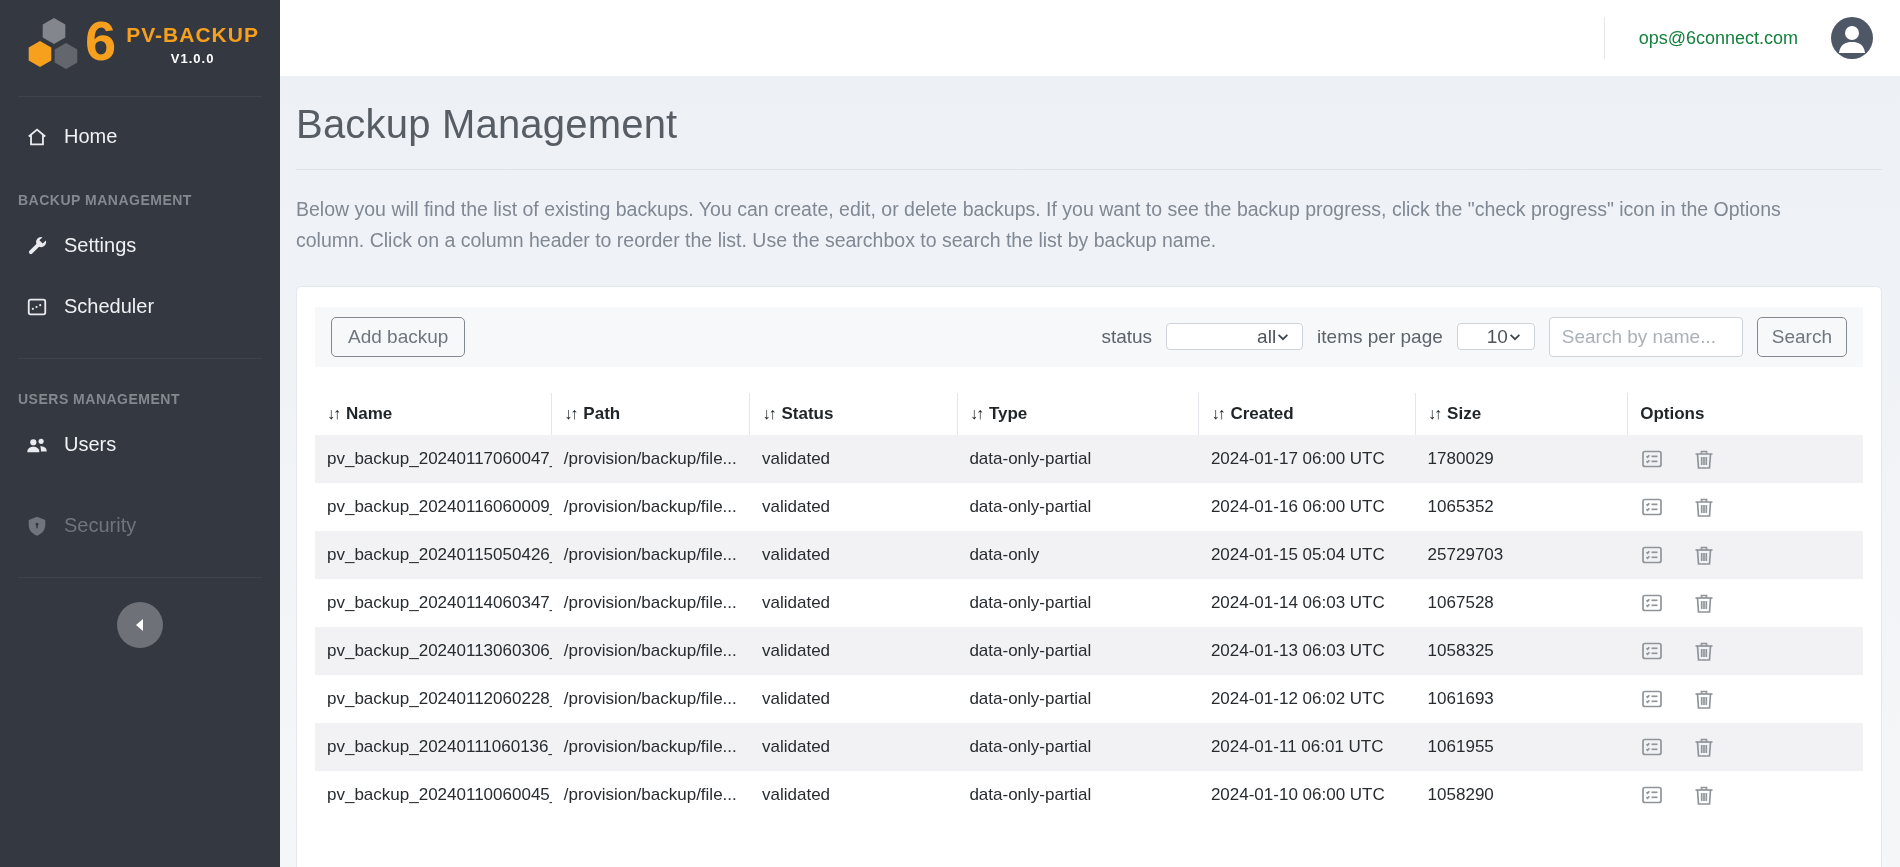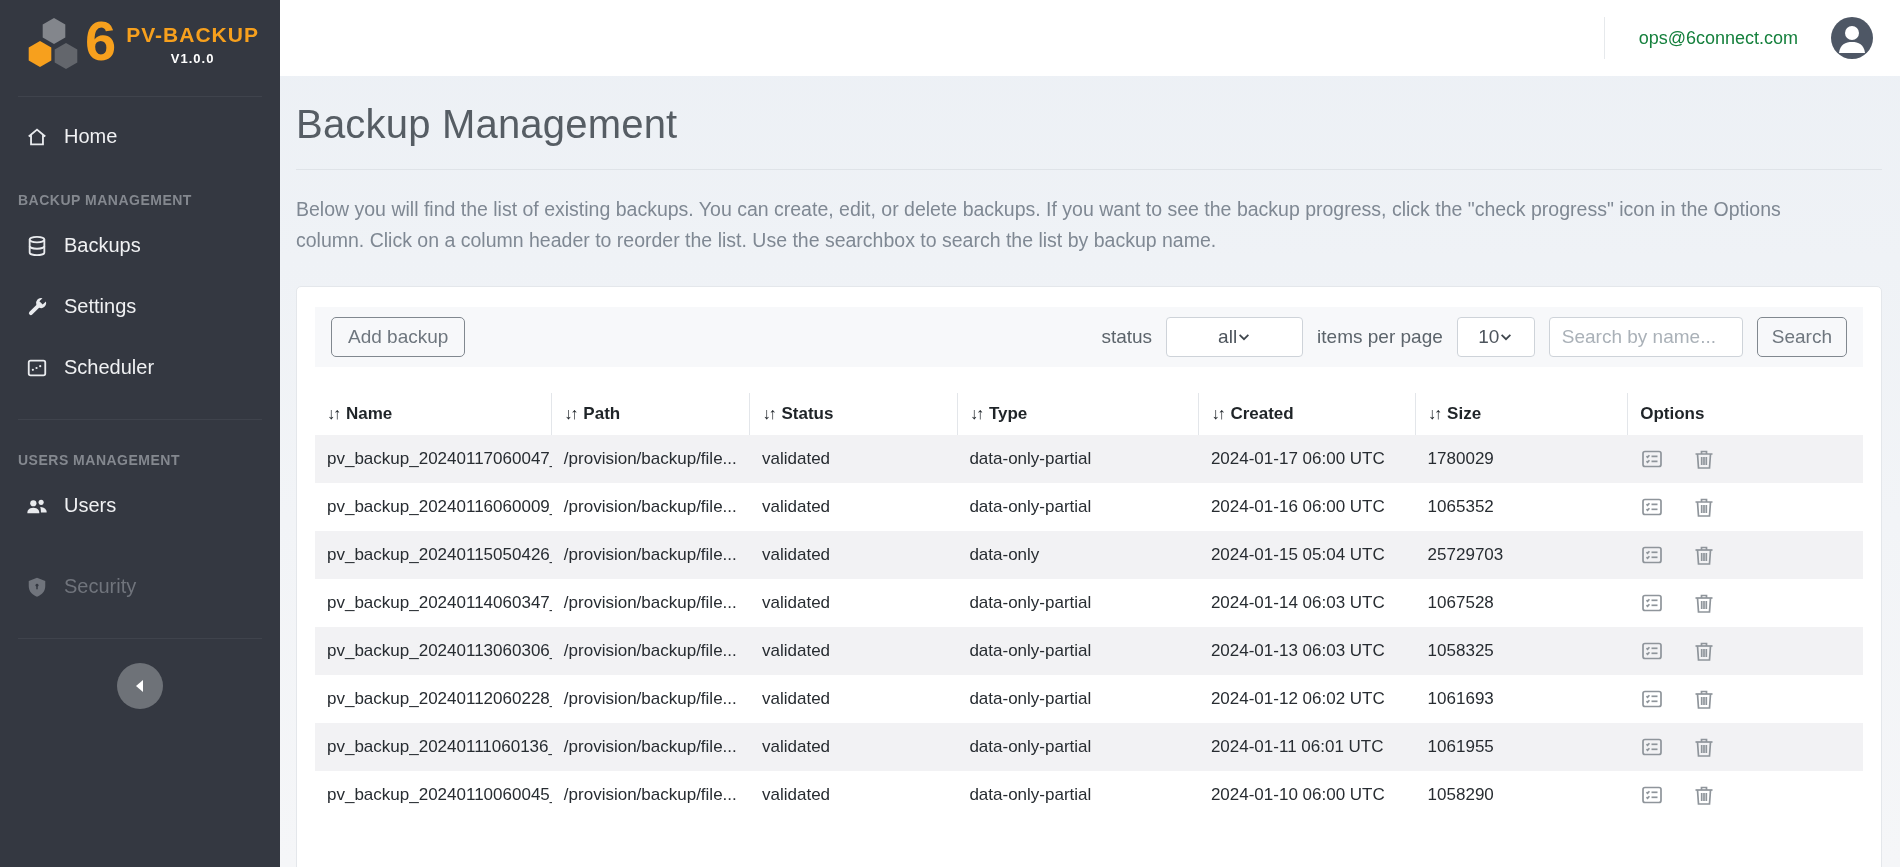--- a/index.html
+++ b/index.html
@@ -47,22 +47,22 @@
   .card-header { padding:17px 20px; font-size:22px; color:#6c737b; background:#fcfcfd;
     border-bottom:1px solid #e7eaee; }
   .card-body { padding:20px 18px; }
 
   .toolbar { background:#f7f8fa; display:flex; align-items:center; justify-content:space-between;
     padding:10px 16px; }
   .btn-outline { background:transparent; border:1px solid #81888f; border-radius:5px;
     color:#6e767e; font-size:19px; padding:8px 16px; cursor:pointer; font-family:inherit; }
   .toolbar-right { display:flex; align-items:center; gap:14px; }
   .tb-label { font-size:19px; color:#5c646b; }
-  .fake-select { background:#ffffff; border:1px solid #ced3d9; border-radius:4px; height:40px;
-    display:flex; align-items:center; justify-content:center; padding:0 12px;
+  .fake-select { background:#ffffff; border:1px solid #ced3d9; border-radius:4px; height:27px;
+    display:flex; align-items:center; justify-content:flex-end; padding:0 12px;
     font-size:19px; color:#4d545c; cursor:pointer; }
   .sel-status { width:137px; }
   .sel-ipp { width:78px; }
   .fake-select svg { width:14px; height:14px; color:#3f464d; }
   .search-input { width:194px; height:40px; border:1px solid #ced3d9; border-radius:4px;
     padding:0 12px; font-size:19px; color:#4d545c; font-family:inherit; background:#fff; }
   .search-input::placeholder { color:#aab1b8; }
   .btn-search { height:40px; padding:0 14px; }
 
   table { width:100%; border-collapse:collapse; table-layout:fixed; margin-top:26px; }
@@ -103,28 +103,20 @@
 
     <div class="nav-item" style="margin-top:0;">
       <svg class="ni" viewBox="0 0 24 24" fill="none" stroke="currentColor" stroke-width="2">
           <path d="M3 11.5 L12 4 L21 11.5 M5.5 10 V20 H18.5 V10"></path>
         </svg>
       <span>Home</span>
     </div>
 
     <div class="section-label">BACKUP MANAGEMENT</div>
 
-    <div class="nav-item">
-      <svg class="ni" viewBox="0 0 24 24" fill="none" stroke="currentColor" stroke-width="2">
-          <ellipse cx="12" cy="5" rx="8" ry="3"></ellipse>
-          <path d="M4 5 V12 C4 13.7 7.6 15 12 15 C16.4 15 20 13.7 20 12 V5"></path>
-          <path d="M4 12 V19 C4 20.7 7.6 22 12 22 C16.4 22 20 20.7 20 19 V12"></path>
-        </svg>
-      <span>Backups</span>
-    </div>
 
     <div class="nav-item">
       <svg class="ni" viewBox="0 0 24 24" fill="currentColor">
           <path d="M21.7 6.1a5.5 5.5 0 0 1-7.4 6.7L6.8 20.3a2.1 2.1 0 0 1-3-3l7.5-7.5a5.5 5.5 0 0 1 6.7-7.4L14.6 5.8l3.6 3.6 3.5-3.3z"></path>
         </svg>
       <span>Settings</span>
     </div>
 
     <div class="nav-item">
       <svg class="ni" viewBox="0 0 24 24" fill="none" stroke="currentColor" stroke-width="2">

